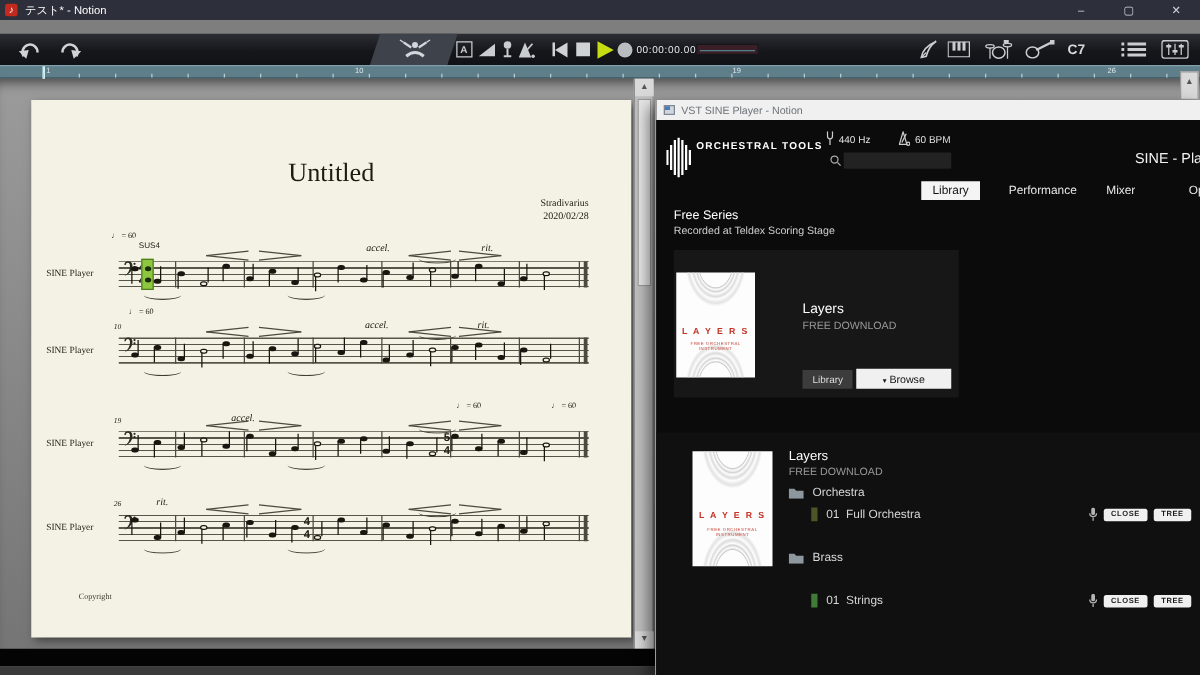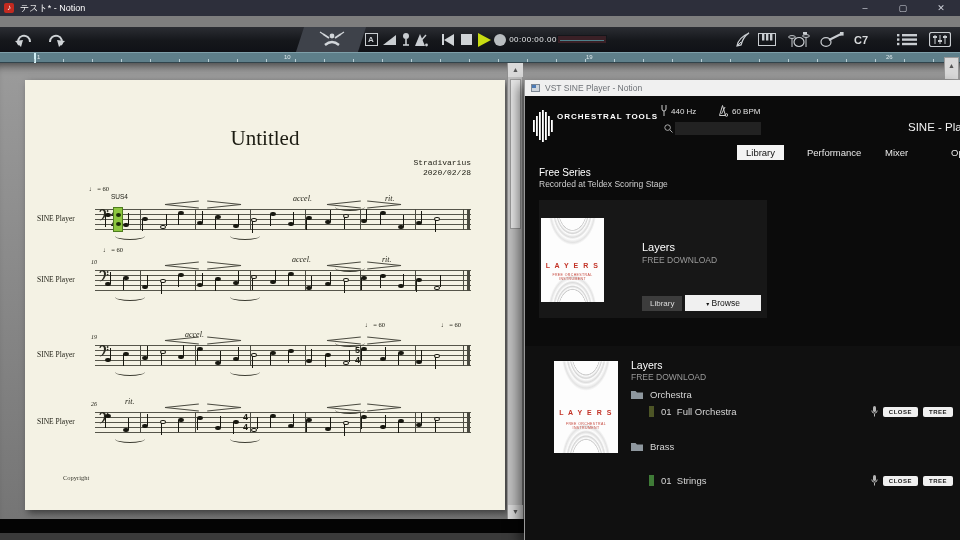--- a/index.html
+++ b/index.html
@@ -44,21 +44,21 @@
   
   .main{position:absolute;left:0;top:63px;width:100%;height:456px;background:linear-gradient(#9b9b9b,#757575);box-shadow:inset 0 9px 9px -6px rgba(0,0,0,.55);}
   .v-scrollbar{position:absolute;left:507px;top:63px;width:15px;height:456px;background:#bfbfbf;border-left:1px solid #8f8f8f;}
   .v-scrollbar .thumb{position:absolute;left:2px;top:16px;width:11px;height:150px;background:#e6e6e6;border:1px solid #9a9a9a;}
   .v-scrollbar .arr{position:absolute;left:0;width:15px;height:14px;background:#d9d9d9;color:#555;font-size:7px;text-align:center;line-height:14px;}
   .win-scroll-top{position:absolute;right:1px;top:57px;width:15px;height:23px;background:#d9d9d9;color:#555;font-size:7px;text-align:center;line-height:16px;border:1px solid #9a9a9a;}
 
   
   .page{position:absolute;left:25px;top:17px;width:480px;height:430px;background:#f4f2e4;box-shadow:3px 3px 7px rgba(0,0,0,.5);color:#1c1c12;}
   .page-title{position:absolute;left:0;right:0;top:46px;text-align:center;font-family:"Liberation Serif",serif;font-size:21px;}
-  .page-composer,.page-date{position:absolute;right:34px;font-family:Liberation Mono, monospace;font-size:8px;text-align:left;margin-left:28px;}
+  .page-composer,.page-date{position:absolute;right:34px;font-family:Liberation Serif, serif;font-size:8px;text-align:left;margin-left:28px;}
   .page-composer{top:78px;} .page-date{top:88px;}
   .copyright{position:absolute;left:38px;top:394px;font-family:"Liberation Serif",serif;font-size:6.5px;color:#3a3a30;}
   .system{position:absolute;left:0;width:480px;height:21px;}
   .sys-label{position:absolute;left:12px;top:5px;font-family:"Liberation Serif",serif;font-size:7.5px;}
   .stafflines{position:absolute;left:70px;top:0;width:376px;height:21px;
     background:repeating-linear-gradient(to bottom,#55554a 0,#55554a 1px,transparent 1px,transparent 5px);}
   .music{position:absolute;left:70px;top:0;width:376px;height:21px;}
   .barline{position:absolute;top:0;width:1px;height:21px;background:#4a4a40;}
   .barline.thick{width:2.5px;}
   .clef{position:absolute;left:73px;top:-1px;}

